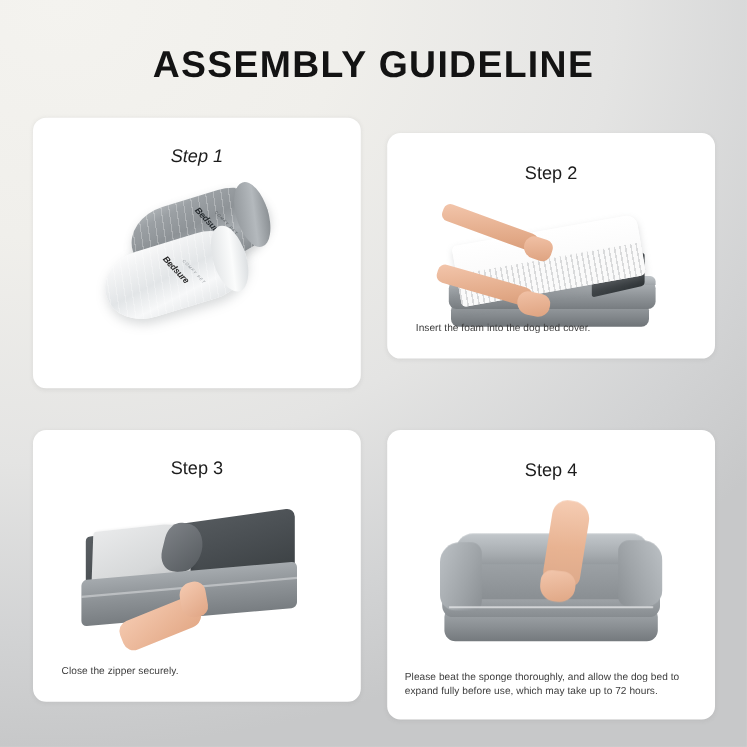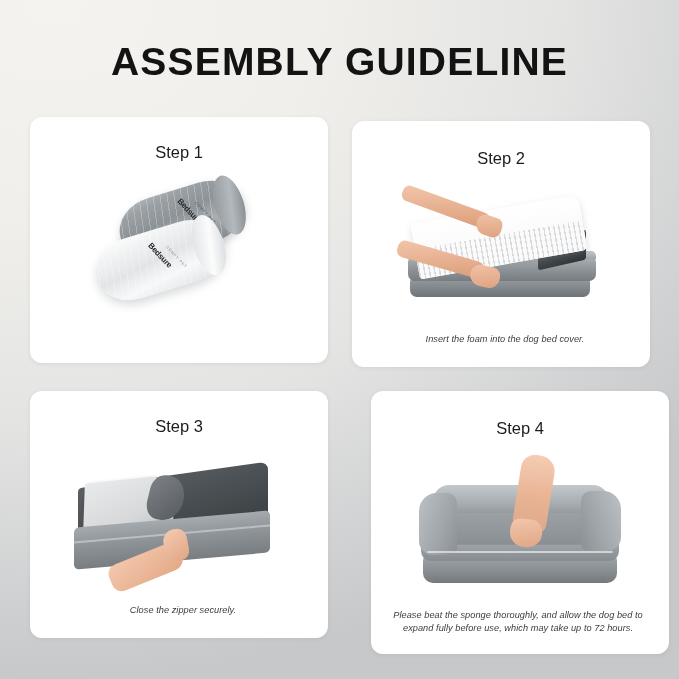--- a/index.html
+++ b/index.html
@@ -9,37 +9,37 @@
     background:#e9e8e5;
   }
   #page{
     position:relative;width:679px;height:679px;
     background:
       radial-gradient(120% 100% at 8% 0%, #f4f3ef 0%, #f0efeb 32%, #e4e4e3 62%, #d2d3d4 85%, #c7c8c9 100%);
   }
   #title{
     position:absolute;left:0;top:40px;width:679px;
     text-align:center;
-    font-size:39px;
+    font-size:34px;
     font-weight:700;
     letter-spacing:1.2px;
     color:#131313;
     white-space:nowrap;
   }
   .card{
     position:absolute;
     background:#ffffff;
     border-radius:12px;
     box-shadow:0 1px 4px rgba(120,120,120,0.14);
     overflow:hidden;
   }
-  #card-1{left:30px;  top:117px; width:298px; height:246px;}
-  #card-2{left:352px; top:121px; width:298px; height:246px;}
+  #card-1{left:30px;  top:107px; width:298px; height:246px;font-style:italic;}
+  #card-2{left:352px; top:121px; width:298px; height:205px;}
   #card-3{left:30px;  top:391px; width:298px; height:247px;border-radius:12px;}
-  #card-4{left:352px; top:391px; width:298px; height:263px;margin-left:19px;}
+  #card-4{left:352px; top:391px; width:298px; height:263px;}
 
   .step-title{
     position:absolute;left:0;width:100%;
     text-align:center;
     font-size:16.5px;
     color:#1c1c1c;
     font-weight:400;
   }
   #card-1 .step-title{top:26px;}
   #card-2 .step-title{top:28px;}
@@ -47,21 +47,21 @@
   #card-4 .step-title{top:28px;}
 
   .caption{
     position:absolute;
     font-size:9.2px;
     color:#3c3c3c;
     line-height:13.2px;
     letter-spacing:0.05px;
   }
   .caption.center{left:0;width:100%;text-align:center;}
-  .caption.left{text-align:center;font-style:italic;}
+  .caption.left{text-align:left;}
   #card-1 .caption{bottom:21px;}
   #card-2 .caption{left:26px;right:18px;width:auto;bottom:21px;}
   #card-3 .caption{left:26px;right:18px;width:auto;bottom:21px;}
   #card-4 .caption{left:16px;right:20px;width:auto;bottom:19px;}
 
   .art{position:absolute;}
 
   
   #art1{left:0;top:62px;width:298px;height:140px;}
   .roll{position:absolute;border-radius:38px/30px;}

